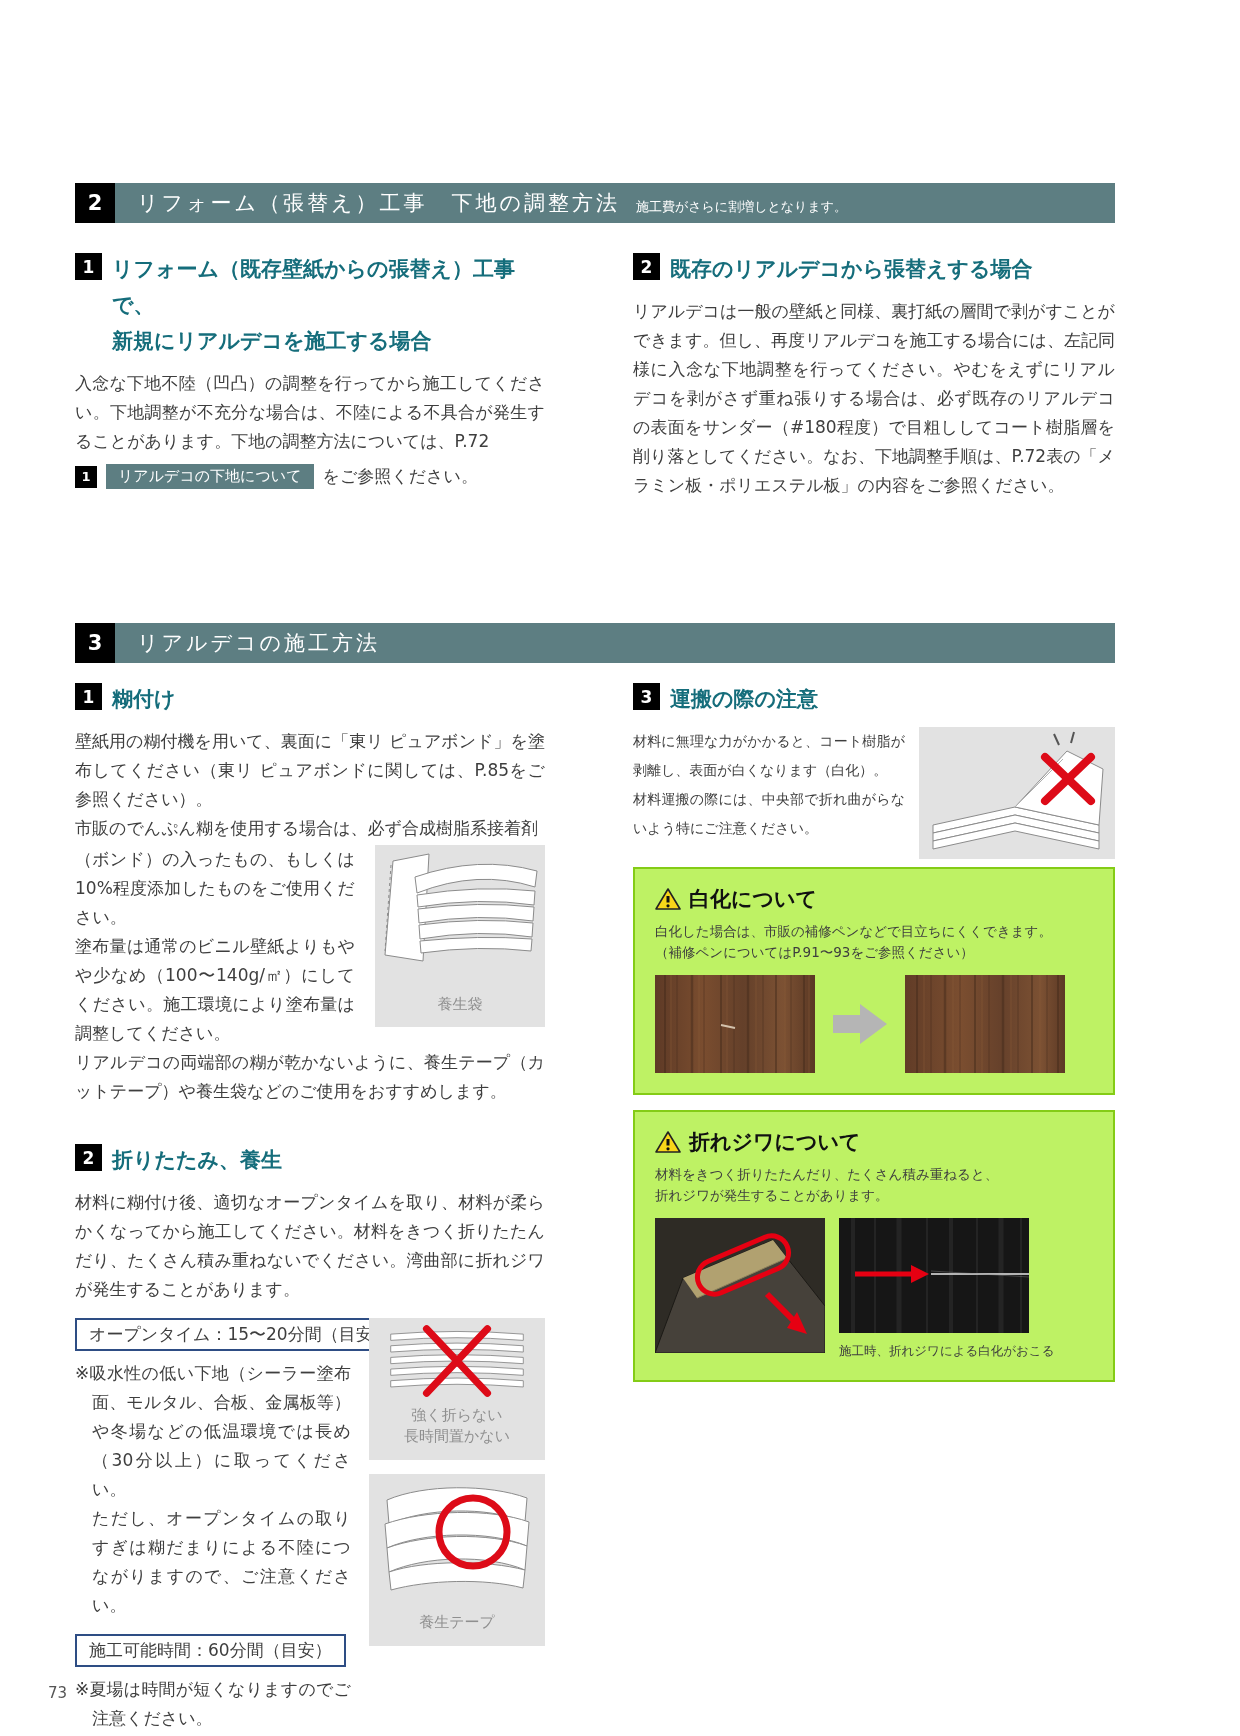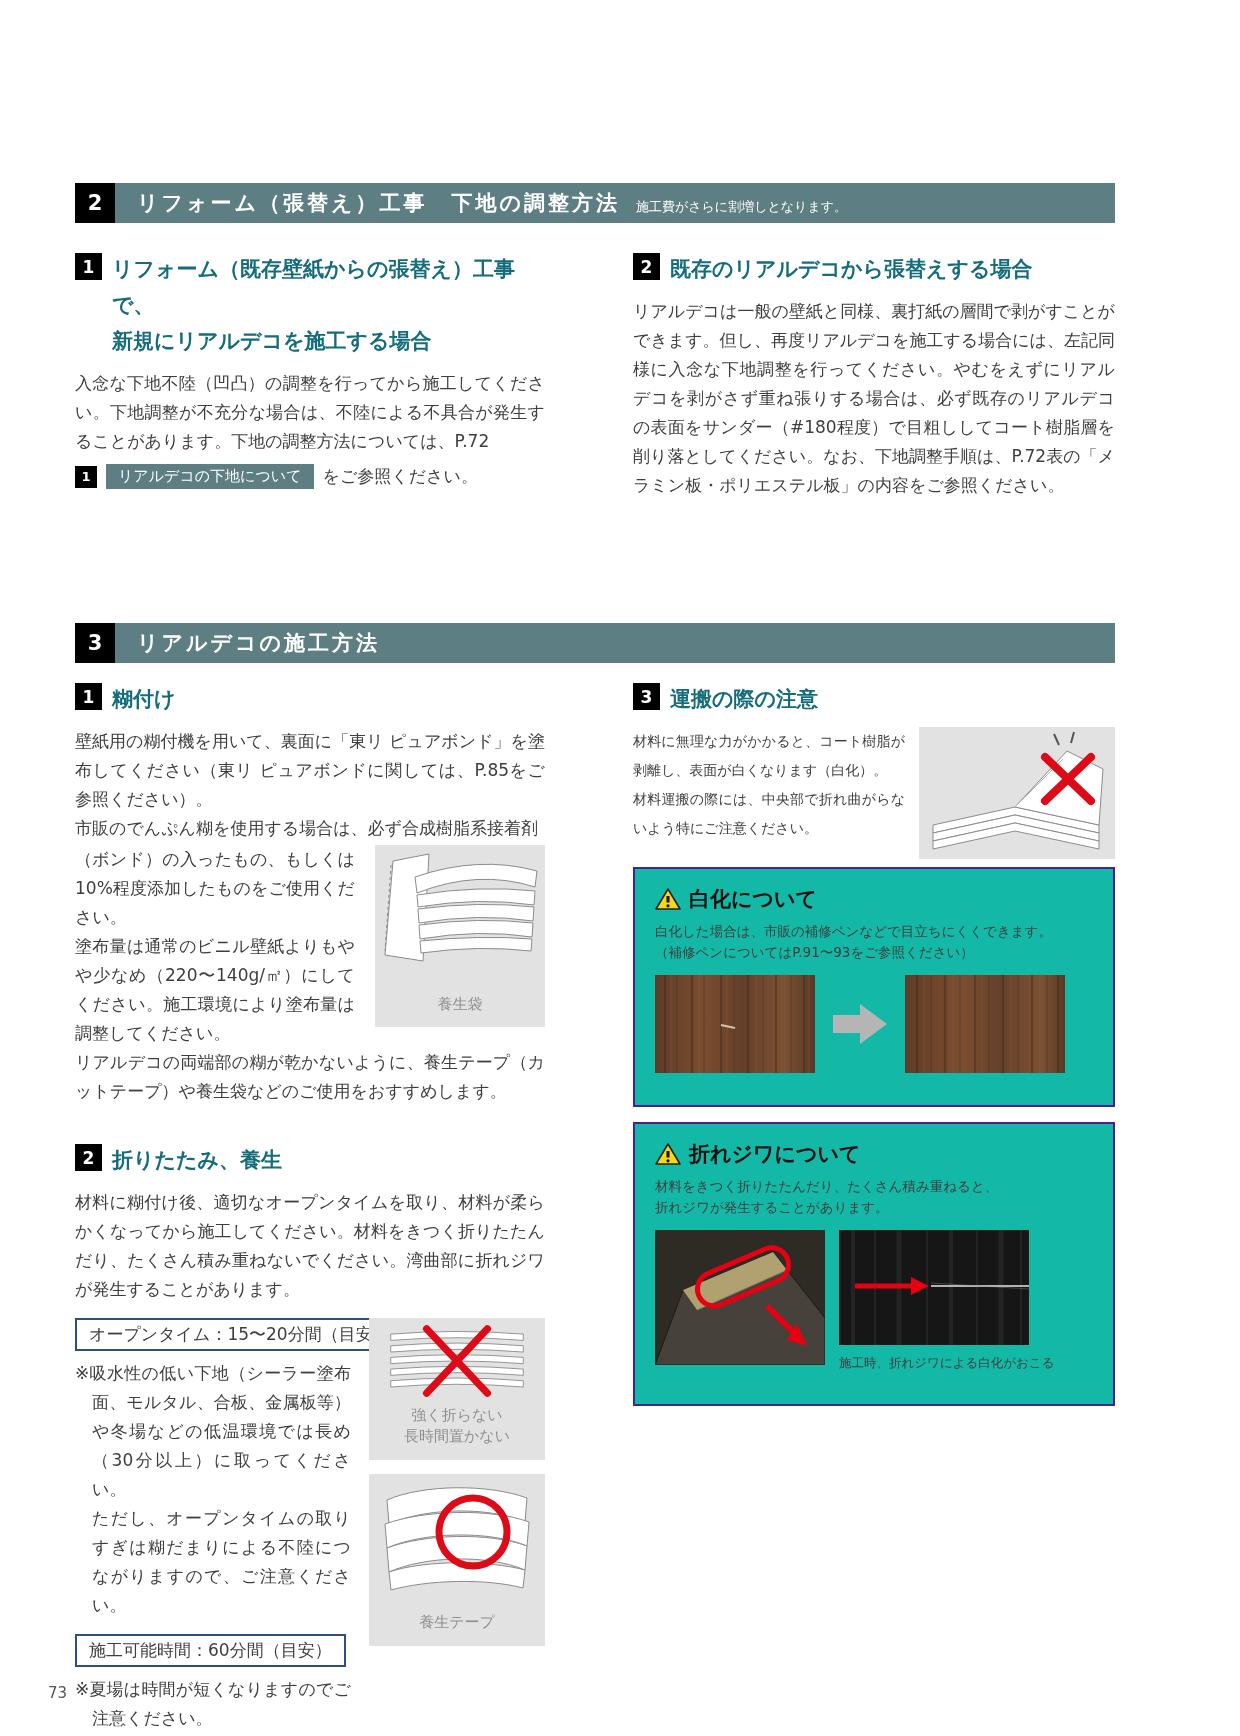--- a/index.html
+++ b/index.html
@@ -4,21 +4,21 @@
 <style>
   html,body{margin:0;padding:0;background:#fff;}
   .page{position:relative;width:1240px;height:1736px;background:#fff;overflow:hidden;
         font-family:"DejaVu Sans",sans-serif;color:#3e3e3e;}
   .content{position:absolute;left:75px;top:183px;width:1040px;}
 
   
   .band{display:flex;background:#5d7e82;height:40px;margin-bottom:0;}
   .band-num{width:40px;background:#000;color:#fff;display:flex;align-items:center;
             justify-content:center;font-size:21px;font-weight:bold;flex:none;}
-  .band-title{color:#fff;font-size:21px;font-weight:bold;letter-spacing:3px;
+  .band-title{color:#fff;font-size:21px;font-weight:normal;letter-spacing:3px;
               margin-left:22px;align-self:center;}
   .band-sub{color:#fff;font-size:13px;margin-left:16px;align-self:center;margin-top:7px;}
 
   .cols{display:flex;}
   .cols-s2{height:372px;margin-top:28px;}
   .cols-s3{margin-top:18px;}
   .col-l{width:470px;flex:none;}
   .col-r{width:482px;flex:none;margin-left:88px;}
 
   
@@ -56,21 +56,21 @@
   .fold-flex{display:flex;margin-top:14px;}
   .fold-left{width:276px;flex:none;}
   .fold-figs{width:176px;flex:none;margin-left:18px;font-family:Liberation Mono, monospace;}
   .fig-tight{width:176px;height:142px;justify-content:space-between;}
   .fig-loose{width:176px;height:172px;margin-top:14px;justify-content:space-between;}
 
   .transport-body{font-size:14px;line-height:29px;text-align:justify;white-space:pre-line;}
   .fig-transport{float:right;width:196px;height:132px;margin-left:14px;margin-bottom:6px;}
 
   
-  .wbox{border:2px solid #4c1d95;padding:16px 20px 32px;background:#14b8a6;}
+  .wbox{border:2px solid #84cc16;padding:16px 20px 20px;background:#bef264;}
   .wbox1{margin-top:24px;}
   .wbox2{margin-top:15px;}
   .wbox-title{display:flex;align-items:center;gap:8px;font-size:21px;font-weight:bold;color:#111;}
   .wbox-body{font-size:13.5px;line-height:21px;margin-top:8px;white-space:pre-line;color:#3e3e3e;}
   .wood-row{display:flex;align-items:center;margin-top:12px;gap:18px;}
   .photo-row{display:flex;align-items:flex-start;margin-top:12px;gap:14px;}
   .wbox-caption{font-size:12.5px;color:#3e3e3e;text-align:right;margin-top:6px;}
 
   .page-num{position:absolute;left:48px;bottom:34px;font-size:15px;color:#555;}
 </style>
@@ -120,21 +120,21 @@
       <div class="col-l">
         <div class="subhead">
           <span class="sub-num">1</span>
           <span class="subhead-text">糊付け</span>
         </div>
         <div class="body-text">壁紙用の糊付機を用いて、裏面に「東リ ピュアボンド」を塗布してください（東リ ピュアボンドに関しては、P.85をご参照ください）。</div>
         <div class="body-text">市販のでんぷん糊を使用する場合は、必ず合成樹脂系接着剤</div>
         <div class="glue-row">
           <div class="glue-text">
             <div class="body-text">（ボンド）の入ったもの、もしくは10%程度添加したものをご使用ください。</div>
-            <div class="body-text">塗布量は通常のビニル壁紙よりもやや少なめ（220〜140g/㎡）にしてください。施工環境により塗布量は調整してください。</div>
+            <div class="body-text">塗布量は通常のビニル壁紙よりもやや少なめ（100〜140g/㎡）にしてください。施工環境により塗布量は調整してください。</div>
           </div>
           <div class="fig fig-yojo">
             <svg width="170" height="128" viewBox="0 0 170 128">
               <path d="M10,110 L18,16 L54,9 L48,116 Z" fill="#fff" stroke="#8b8b8b"></path>
               <path d="M16,20 L10,106" fill="none" stroke="#8b8b8b" stroke-dasharray="3,3"></path>
               <path d="M40,32 Q104,10 162,26 L160,42 Q103,24 42,48 Z" fill="#fff" stroke="#8b8b8b"></path>
               <path d="M42,50 Q104,40 160,46 L159,60 Q104,52 43,62 Z" fill="#fff" stroke="#8b8b8b"></path>
               <path d="M43,64 Q104,56 159,62 L158,76 Q104,68 44,78 Z" fill="#fff" stroke="#8b8b8b"></path>
               <path d="M44,80 Q104,72 158,78 L157,92 Q104,84 45,94 Z" fill="#fff" stroke="#8b8b8b"></path>
               <path d="M45,96 Q104,90 157,94 L156,106 Q104,100 46,108 Z" fill="#fff" stroke="#8b8b8b"></path>

